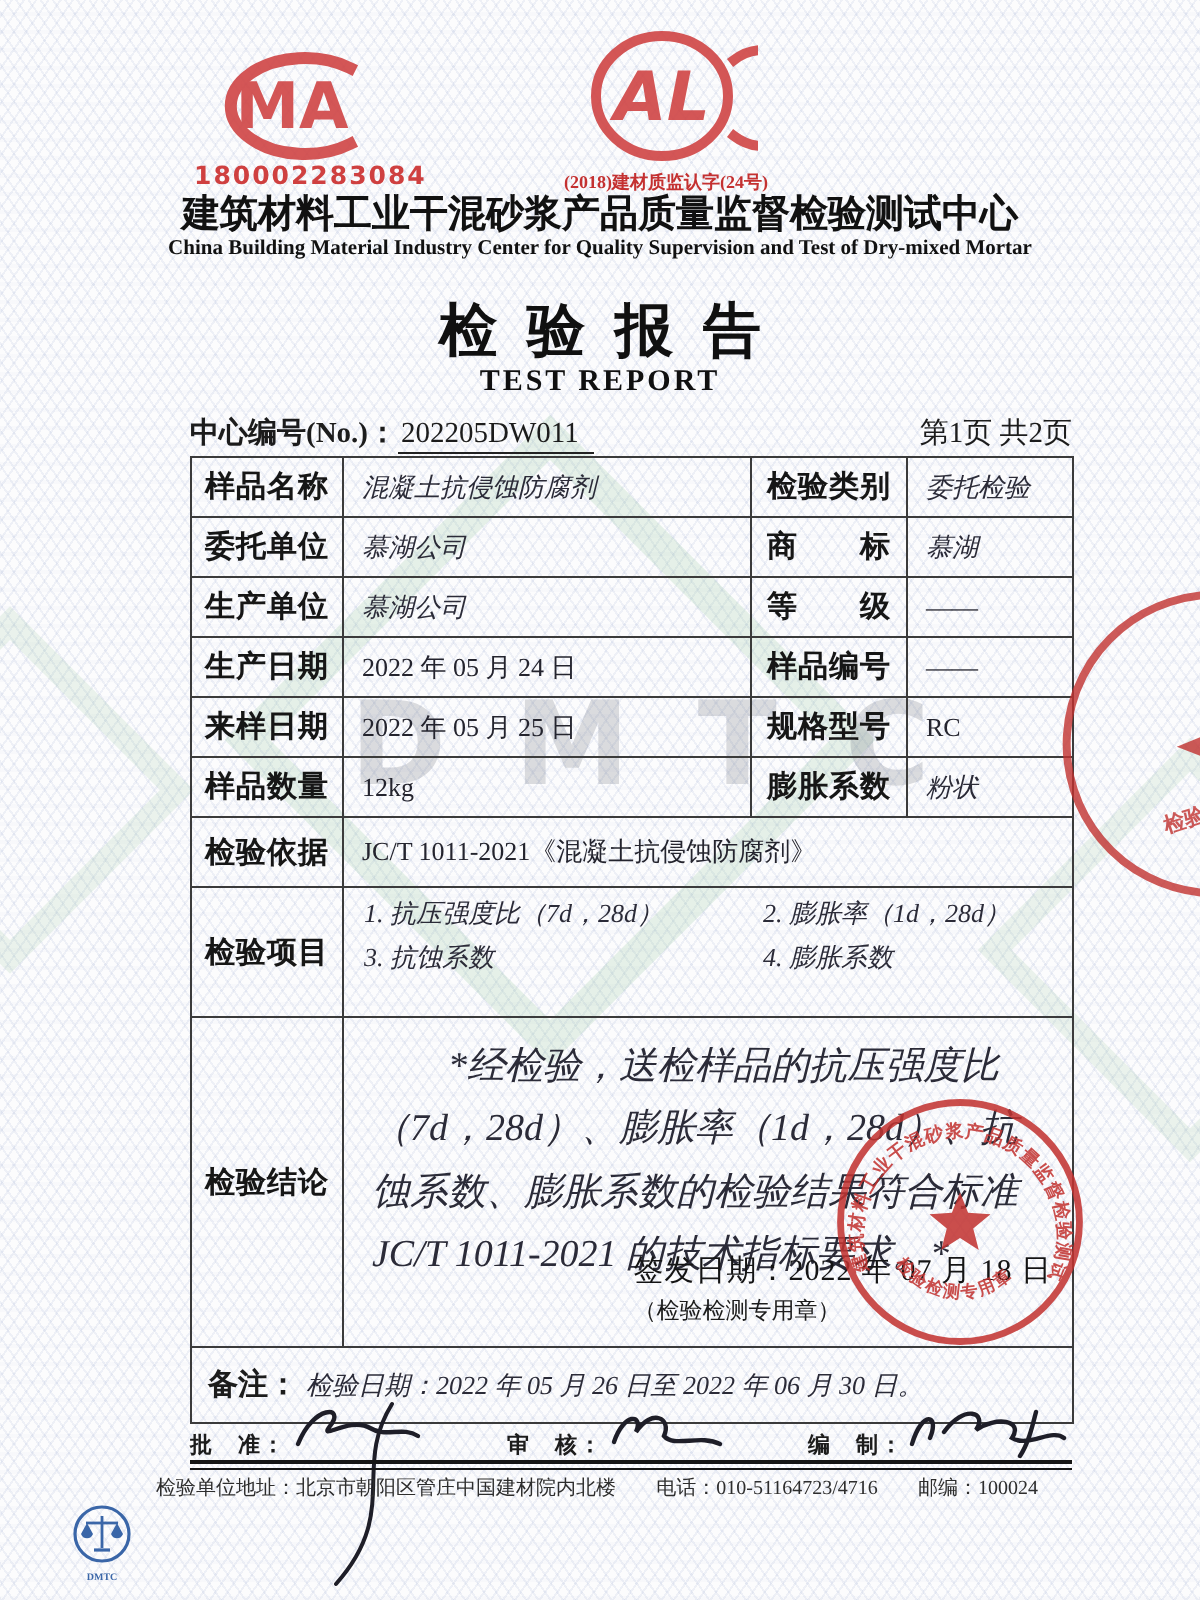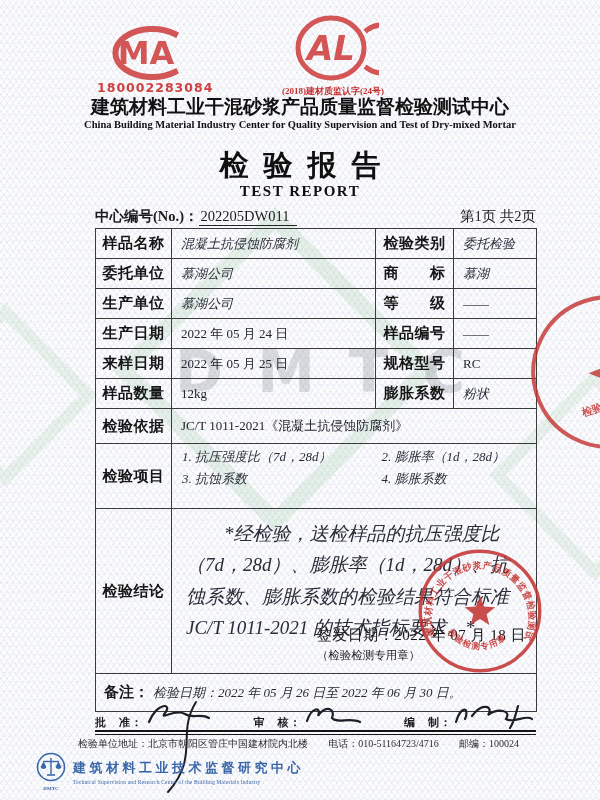--- a/index.html
+++ b/index.html
@@ -250,19 +250,15 @@
       <svg width="30" height="30" viewBox="0 0 30 30">
         <circle cx="15" cy="15" r="13.5" fill="none" stroke="#3a66a8" stroke-width="1.6"></circle>
         <line x1="15" y1="6" x2="15" y2="22" stroke="#3a66a8" stroke-width="1.4"></line>
         <line x1="7" y1="9.5" x2="23" y2="9.5" stroke="#3a66a8" stroke-width="1.4"></line>
         <path d="M4.5,15 A3.2,3.2 0 0 0 10.5,15 L7.5,9.5 Z" fill="#3a66a8"></path>
         <path d="M19.5,15 A3.2,3.2 0 0 0 25.5,15 L22.5,9.5 Z" fill="#3a66a8"></path>
         <line x1="11" y1="23" x2="19" y2="23" stroke="#3a66a8" stroke-width="1.6"></line>
       </svg>
       <div class="org-abbr">DMTC</div>
     </div>
-    <div class="org-text">
-      <div class="cn">建筑材料工业技术监督研究中心</div>
-      <div class="en">Technical Supervision and Research Center of the Building Materials Industry</div>
-    </div>
   </div>
 
 </div>
 
 </body></html>

